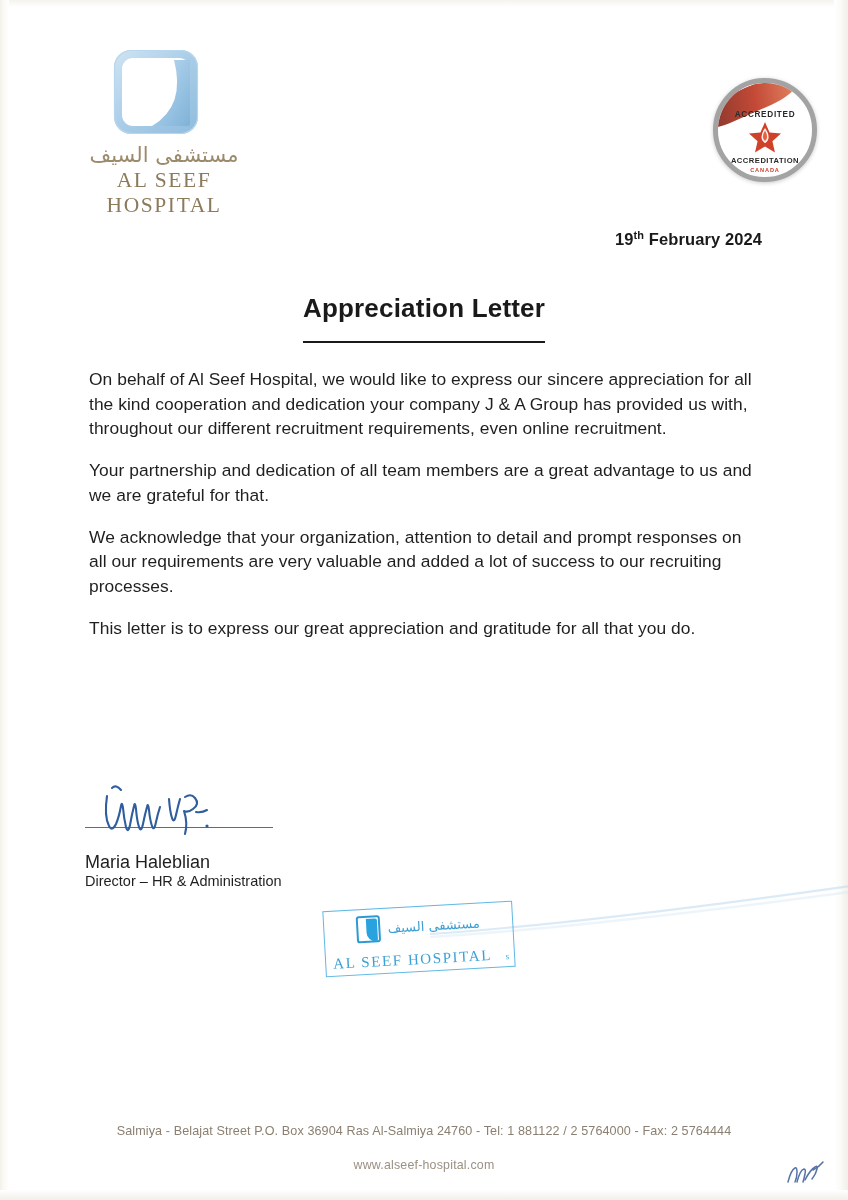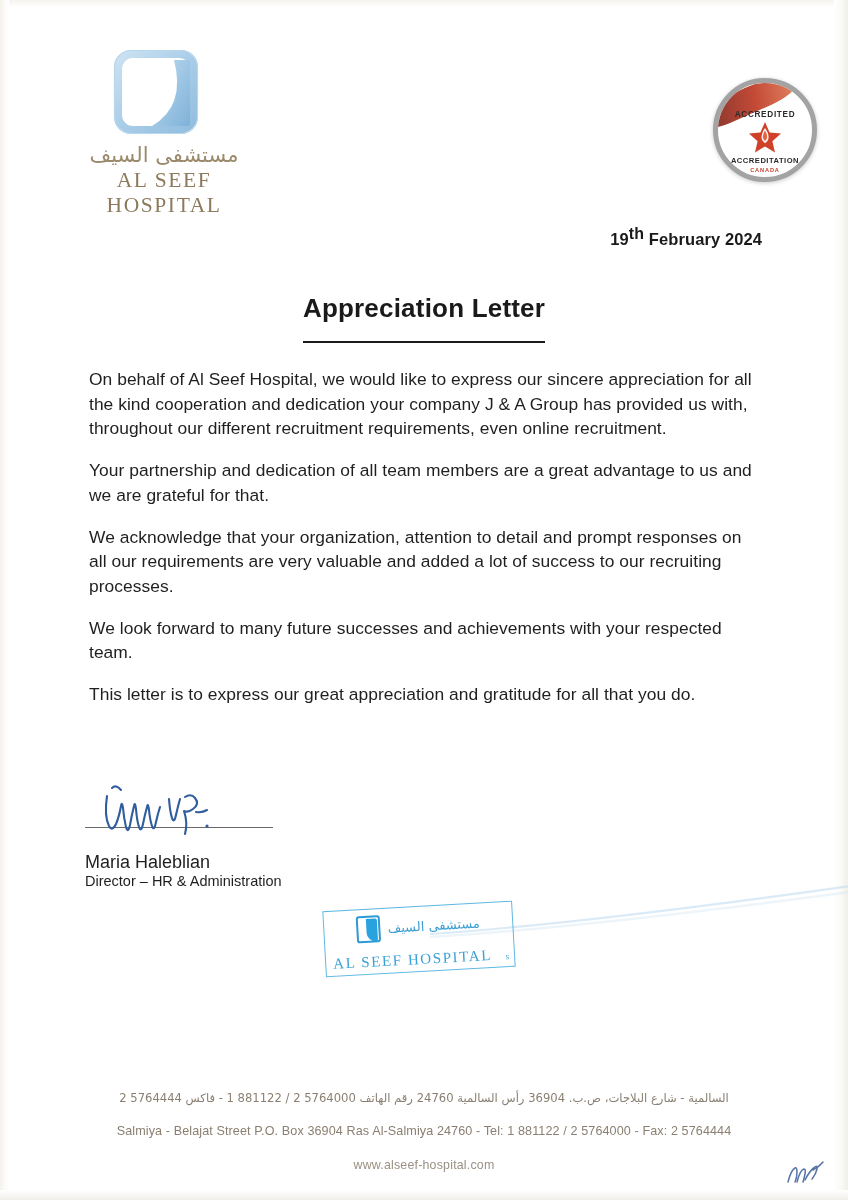--- a/index.html
+++ b/index.html
@@ -166,21 +166,21 @@
   .letter-date {
     position: absolute;
     right: 86px;
     top: 230px;
     font-size: 16.5px;
     font-weight: bold;
     color: #1a1a1a;
     letter-spacing: 0.1px;
   }
   .letter-date sup {
-    font-size: 16px;
+    font-size: 11px;
     vertical-align: super;
     line-height: 0;
   }
 
   
   .letter-title {
     position: absolute;
     left: 0; right: 0;
     top: 293px;
     text-align: center;
@@ -412,21 +412,20 @@
   </div>
 
   <div class="letter-date"><span>19</span><sup>th</sup><span> February 2024</span></div>
 
   <div class="letter-title"><span class="u">Appreciation Letter</span></div>
 
   <div class="letter-body">
     <p>On behalf of Al Seef Hospital, we would like to express our sincere appreciation for all the kind cooperation and dedication your company J &amp; A Group has provided us with, throughout our different recruitment requirements, even online recruitment.</p>
     <p>Your partnership and dedication of all team members are a great advantage to us and we are grateful for that.</p>
     <p>We acknowledge that your organization, attention to detail and prompt responses on all our requirements are very valuable and added a lot of success to our recruiting processes.</p>
-    <p>We look forward to many future successes and achievements with your respected team.</p>
     <p>This letter is to express our great appreciation and gratitude for all that you do.</p>
   </div>
 
   <div class="signature-block">
     <div class="signature-mark">
       <svg width="200" height="58" viewBox="0 0 200 58" aria-hidden="true">
         <g fill="none" stroke="#2f5d9e" stroke-width="2.1" stroke-linecap="round" stroke-linejoin="round">
           <path d="M17 6 q4 -4 9 2"></path>
           <path d="M12 14 q-3 20 2 30 q3 6 7 -2 q3 -7 5 -18 q1 -5 2 2 q1 11 3 19 q2 7 4 -2 q2 -11 4 -19 q1 -5 2 3 q1 12 3 18 q2 6 4 -3 q2 -10 4 -17 q1 -5 2 3 q1 10 3 16 q2 6 4 -4 q2 -9 4 -15"></path>
           <path d="M74 17 q1 13 3 19 q2 6 4 -3 q2 -9 4 -16"></path>
@@ -454,21 +453,20 @@
       <span class="stamp-ar">مستشفى السيف</span>
       <span class="stamp-logo"></span>
     </div>
     <div class="stamp-row-bot">
       <span>AL SEEF HOSPITAL</span>
       <span class="tail">s</span>
     </div>
   </div>
 
   <div class="footer">
-    <div class="footer-line-ar">السالمية - شارع البلاجات، ص.ب. 36904 رأس السالمية 24760 رقم الهاتف 5764000 2 / 881122 1 - فاكس 5764444 2</div>
     <div class="footer-line-en">Salmiya - Belajat Street P.O. Box 36904 Ras Al-Salmiya 24760 - Tel: 1 881122 / 2 5764000 - Fax: 2 5764444</div>
     <div class="footer-web">www.alseef-hospital.com</div>
   </div>
 
   <div class="corner-initials">
     <svg width="48" height="40" viewBox="0 0 48 40" aria-hidden="true">
       <g fill="none" stroke="#3a5b96" stroke-width="1.5" stroke-linecap="round">
         <path d="M6 30 q3 -12 7 -14 q2 -1 2 4 q0 6 -2 10"></path>
         <path d="M15 30 q3 -12 7 -13 q2 0 1 5 q-1 5 -2 8"></path>
         <path d="M23 28 q5 -10 10 -13 q3 -2 2 2 q-1 5 -5 10"></path>

